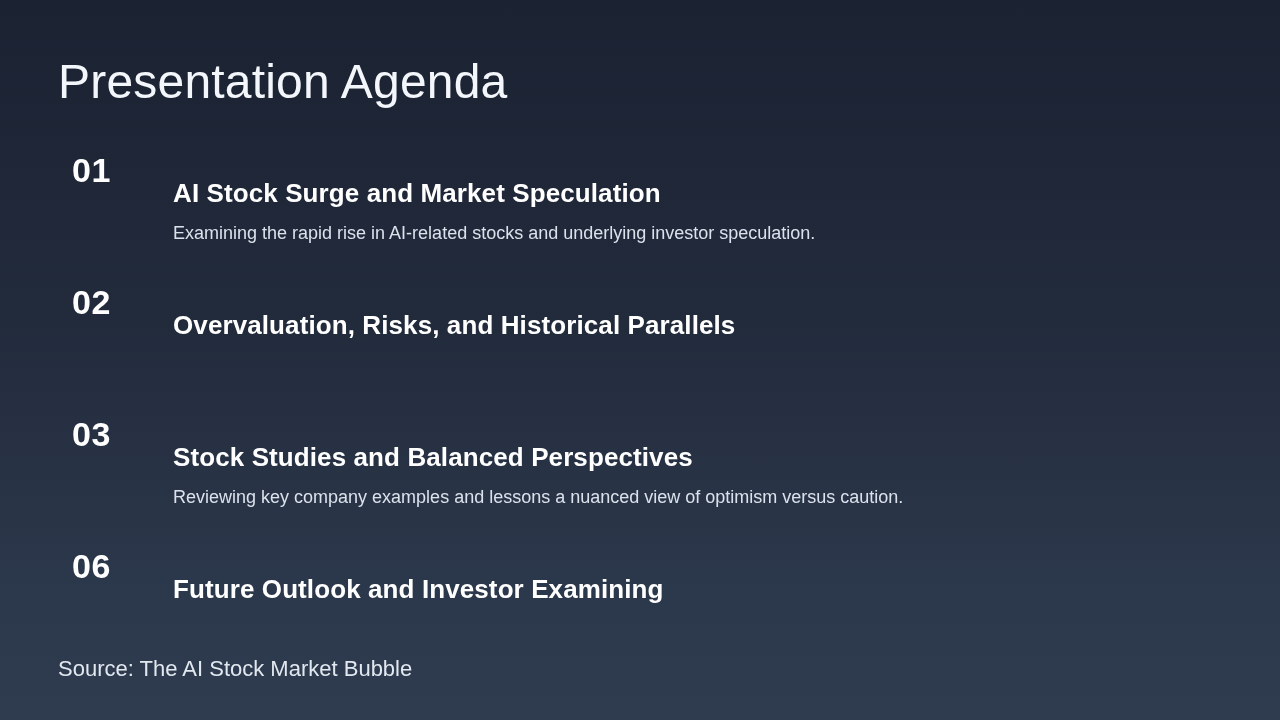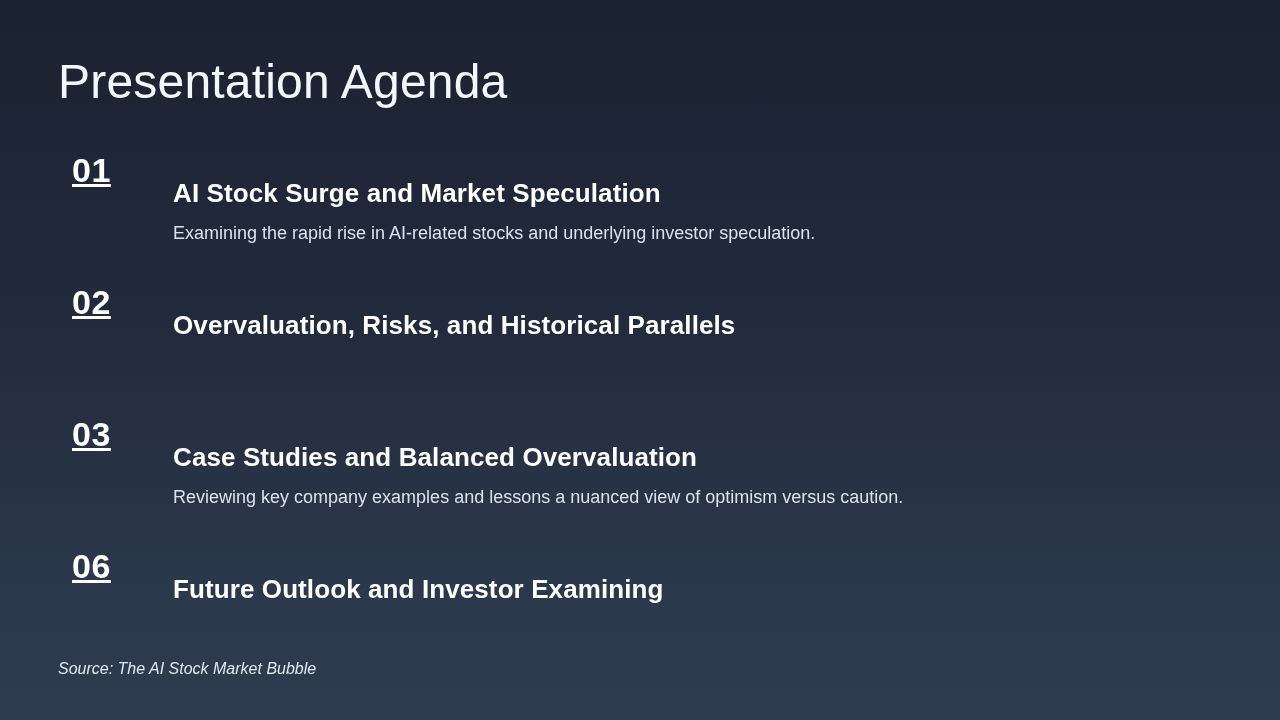--- a/index.html
+++ b/index.html
@@ -50,21 +50,20 @@
   .item-number {
     position: absolute;
     left: 72px;
     top: 0;
     width: 90px;
     font-size: 34px;
     font-weight: bold;
     color: #ffffff;
     line-height: 44px;
     letter-spacing: 0.5px;
-    text-decoration: underline;
   }
 
   .item-body {
     position: absolute;
     left: 173px;
     top: 0;
     right: 40px;
   }
 
   .item-heading {
@@ -83,22 +82,21 @@
     font-weight: normal;
     color: #dbe2ec;
     line-height: 24px;
     white-space: nowrap;
   }
 
   .source-note {
     position: absolute;
     left: 58px;
     top: 658px;
-    font-size: 16px;
-    font-style: italic;
+    font-size: 22px;
     color: #e2e8f0;
     line-height: 22px;
     white-space: nowrap;
   }
 </style>
 </head>
 <body>
 
 <div class="slide">
 
@@ -117,21 +115,21 @@
     <div class="agenda-item">
       <div class="item-number">02</div>
       <div class="item-body">
         <div class="item-heading">Overvaluation, Risks, and Historical Parallels</div>
       </div>
     </div>
 
     <div class="agenda-item">
       <div class="item-number">03</div>
       <div class="item-body">
-        <div class="item-heading">Case Studies and Balanced Overvaluation</div>
+        <div class="item-heading">Stock Studies and Balanced Perspectives</div>
         <div class="item-desc">Reviewing key company examples and lessons a nuanced view of optimism versus caution.</div>
       </div>
     </div>
 
     <div class="agenda-item">
       <div class="item-number">06</div>
       <div class="item-body">
         <div class="item-heading">Future Outlook and Investor Examining</div>
       </div>
     </div>

